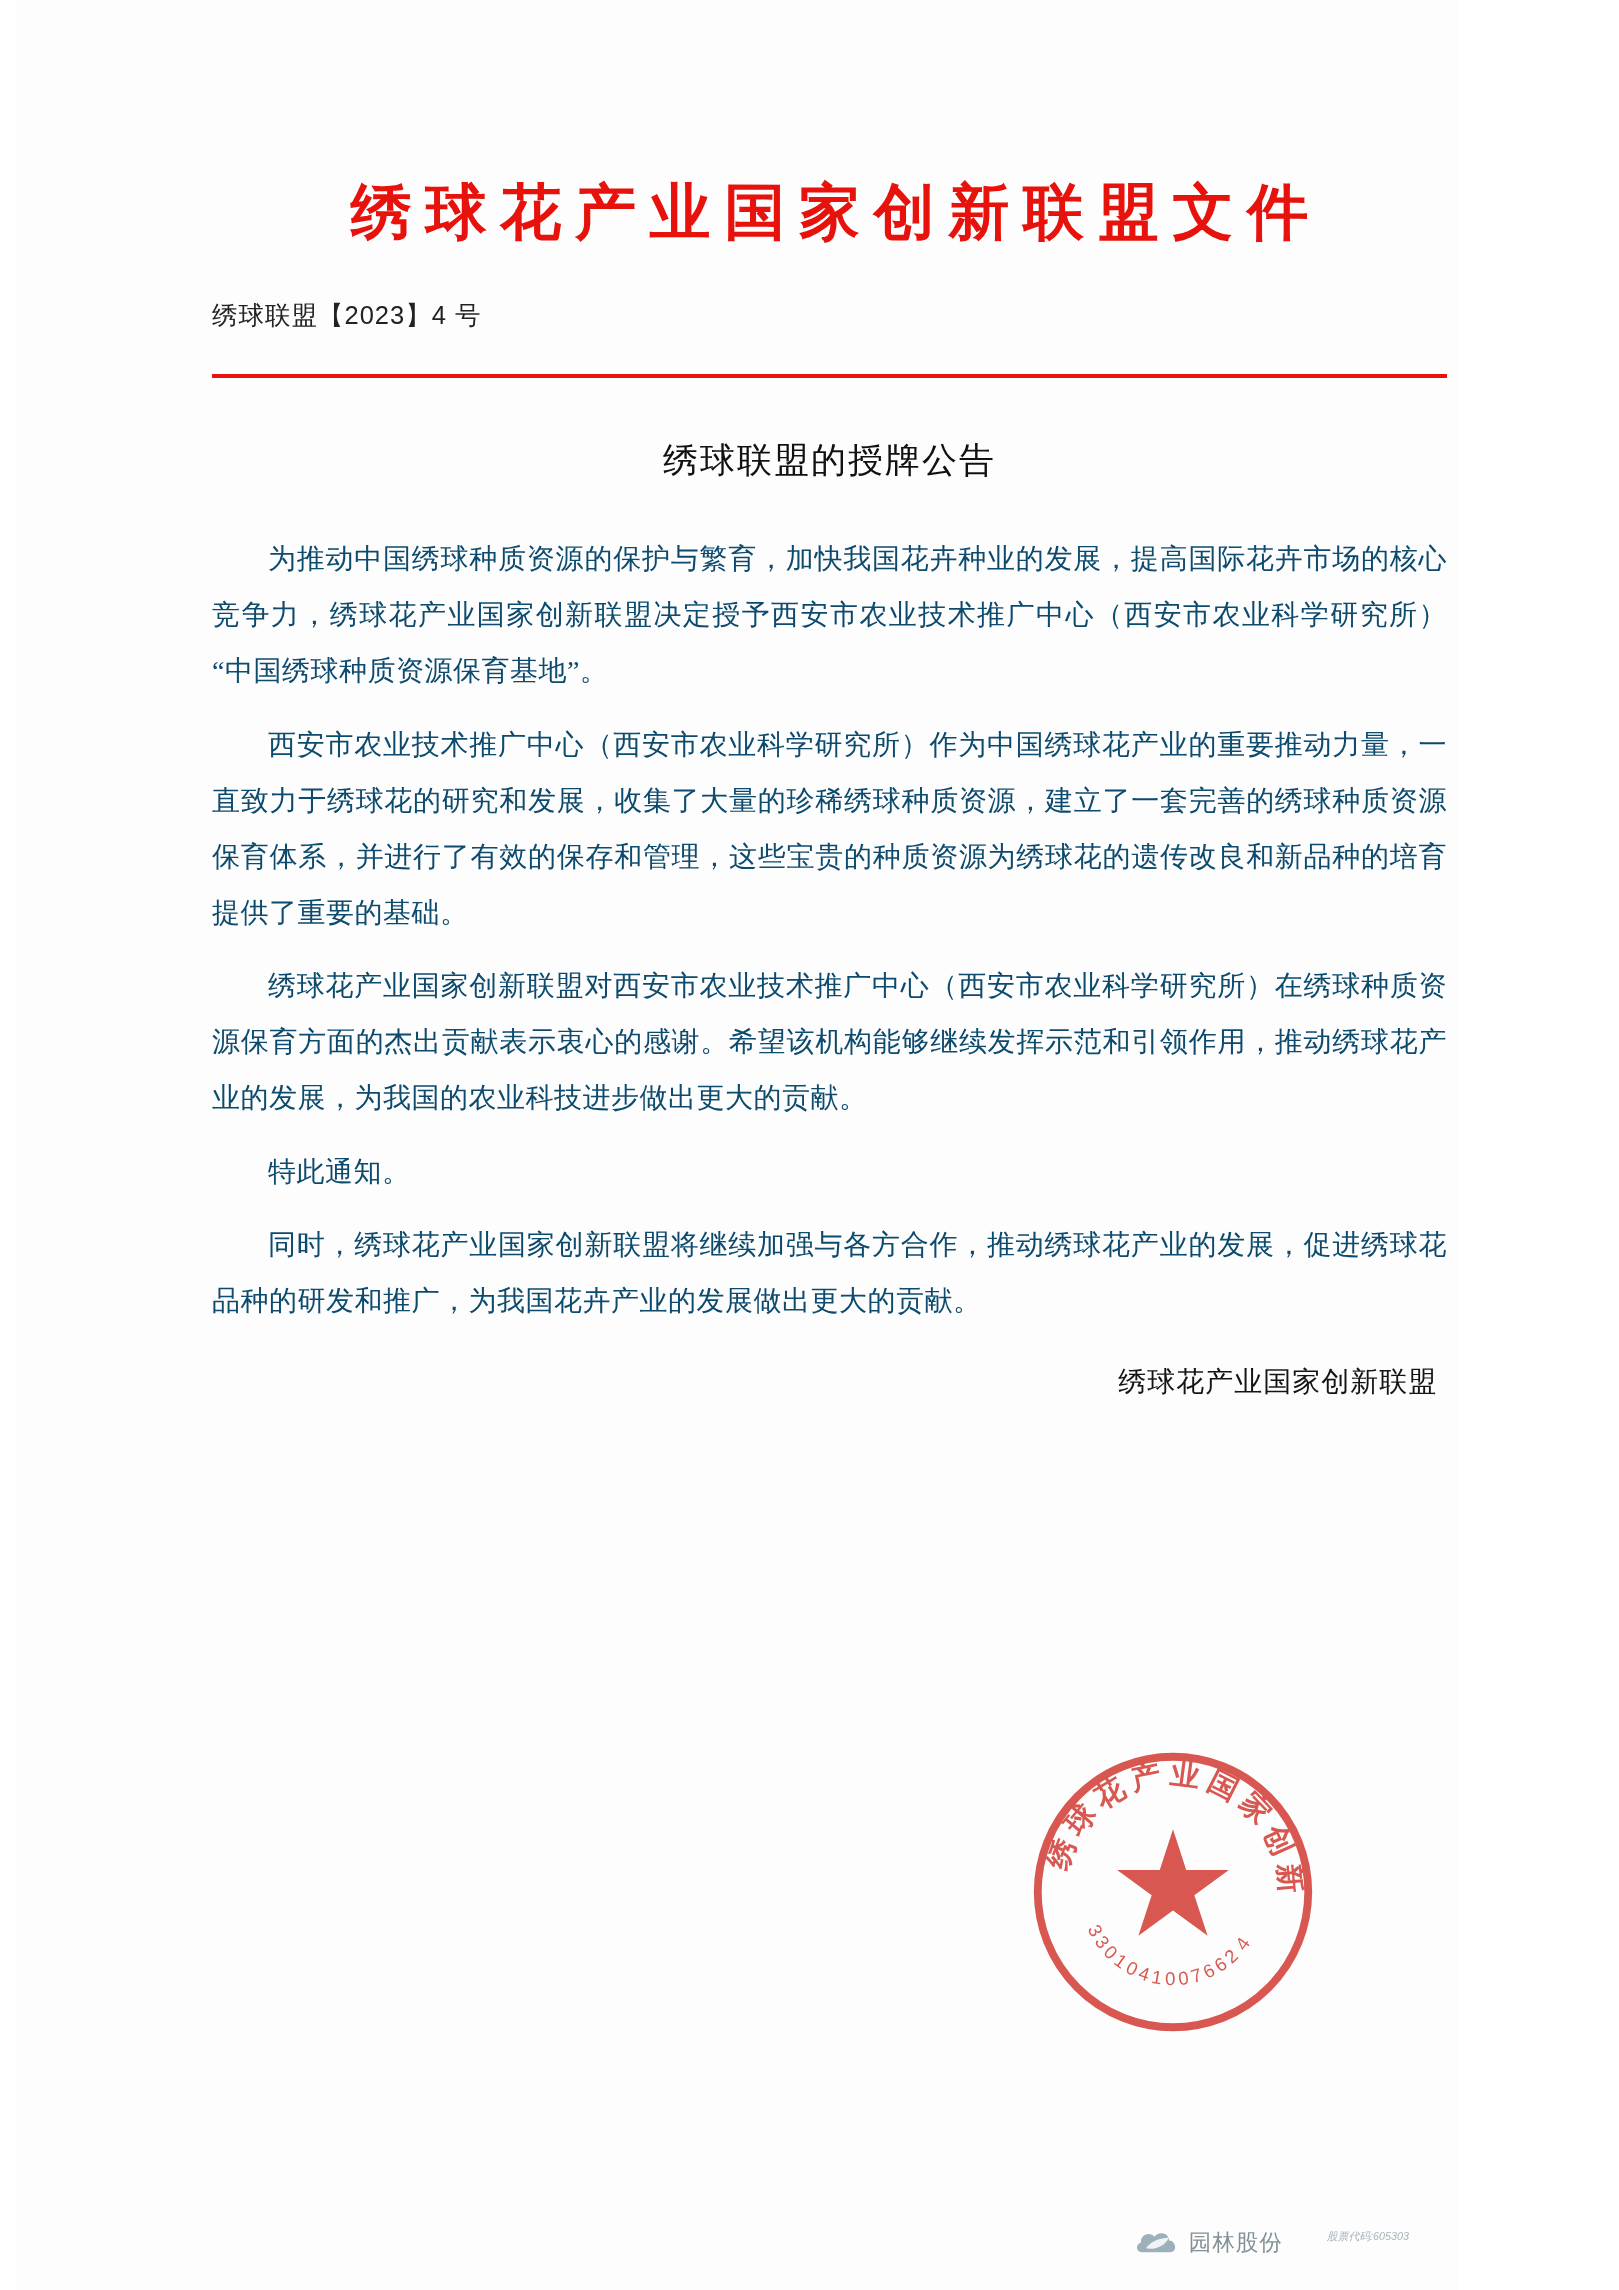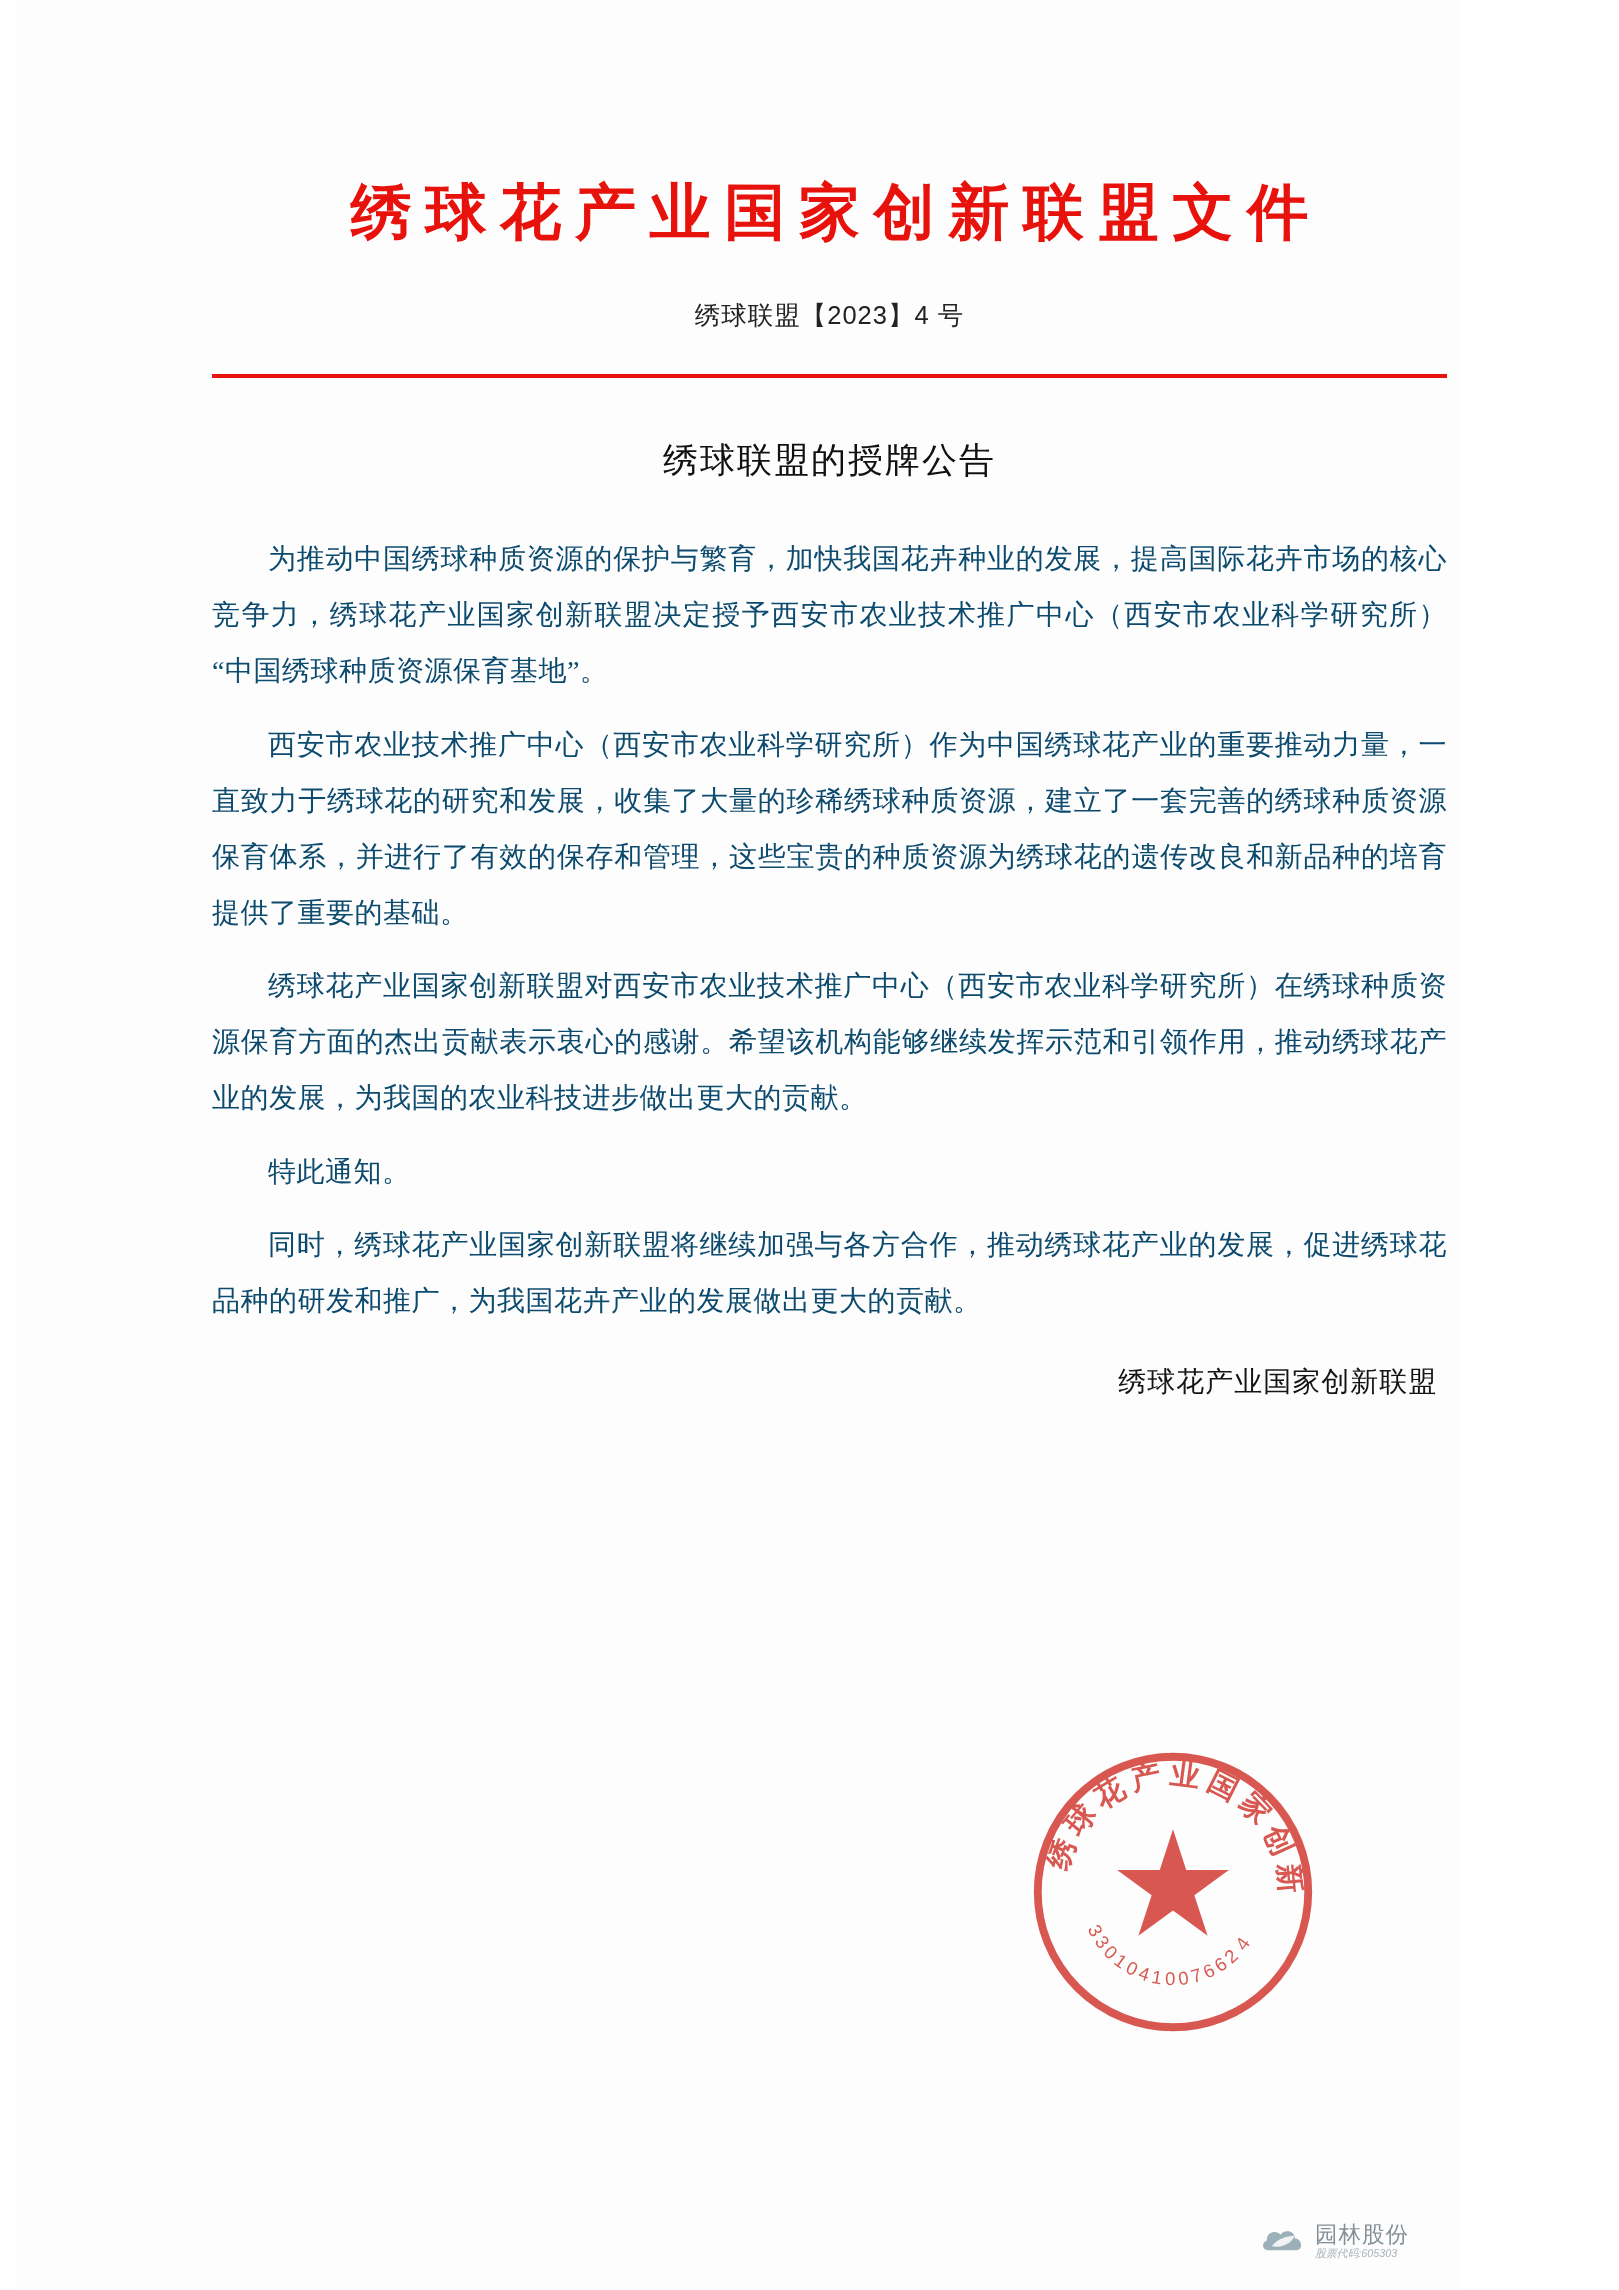--- a/index.html
+++ b/index.html
@@ -40,21 +40,21 @@
     font-weight: bold;
     font-size: 61px;
     letter-spacing: 13.7px;
     line-height: 1.2;
     margin: 0;
     padding-left: 13.7px;
     white-space: nowrap;
   }
 
   .doc-number {
-    text-align: center;
+    text-align: left;
     font-family: "Liberation Sans", "DejaVu Sans", sans-serif;
     font-size: 25.5px;
     color: #222;
     margin-top: 49px;
     letter-spacing: 1px;
   }
 
   .red-rule {
     height: 3.9px;
     background: #e8120d;
@@ -132,22 +132,23 @@
     opacity: 0.85;
   }
   .footer-logo .cloud-mark {
     width: 45px;
     height: 33px;
     position: relative;
     flex: none;
   }
   .footer-text {
     display: flex;
-    flex-direction: column;
+    flex-direction: row;
     line-height: 1.1;
+    gap: 44px;
   }
   .footer-name {
     font-family: "Liberation Sans", "DejaVu Sans", sans-serif;
     font-size: 22.5px;
     color: #6f7d86;
     letter-spacing: 1px;
   }
   .footer-code {
     font-family: "Liberation Sans", "DejaVu Sans", sans-serif;
     font-size: 10.8px;

